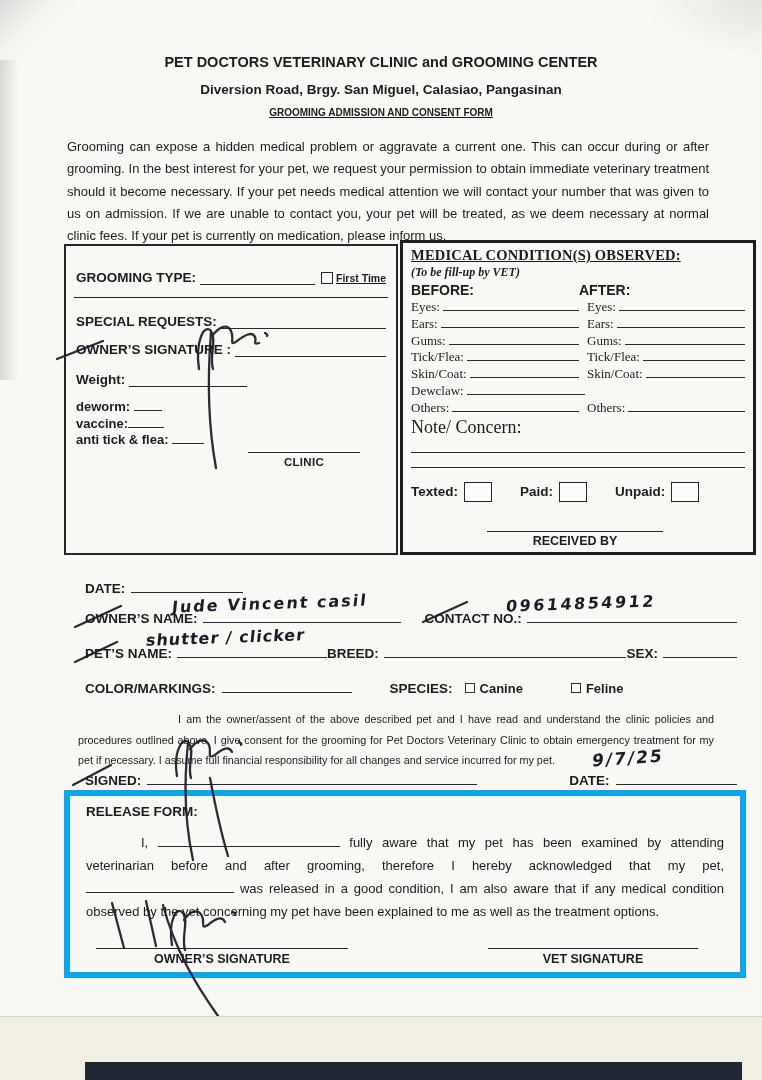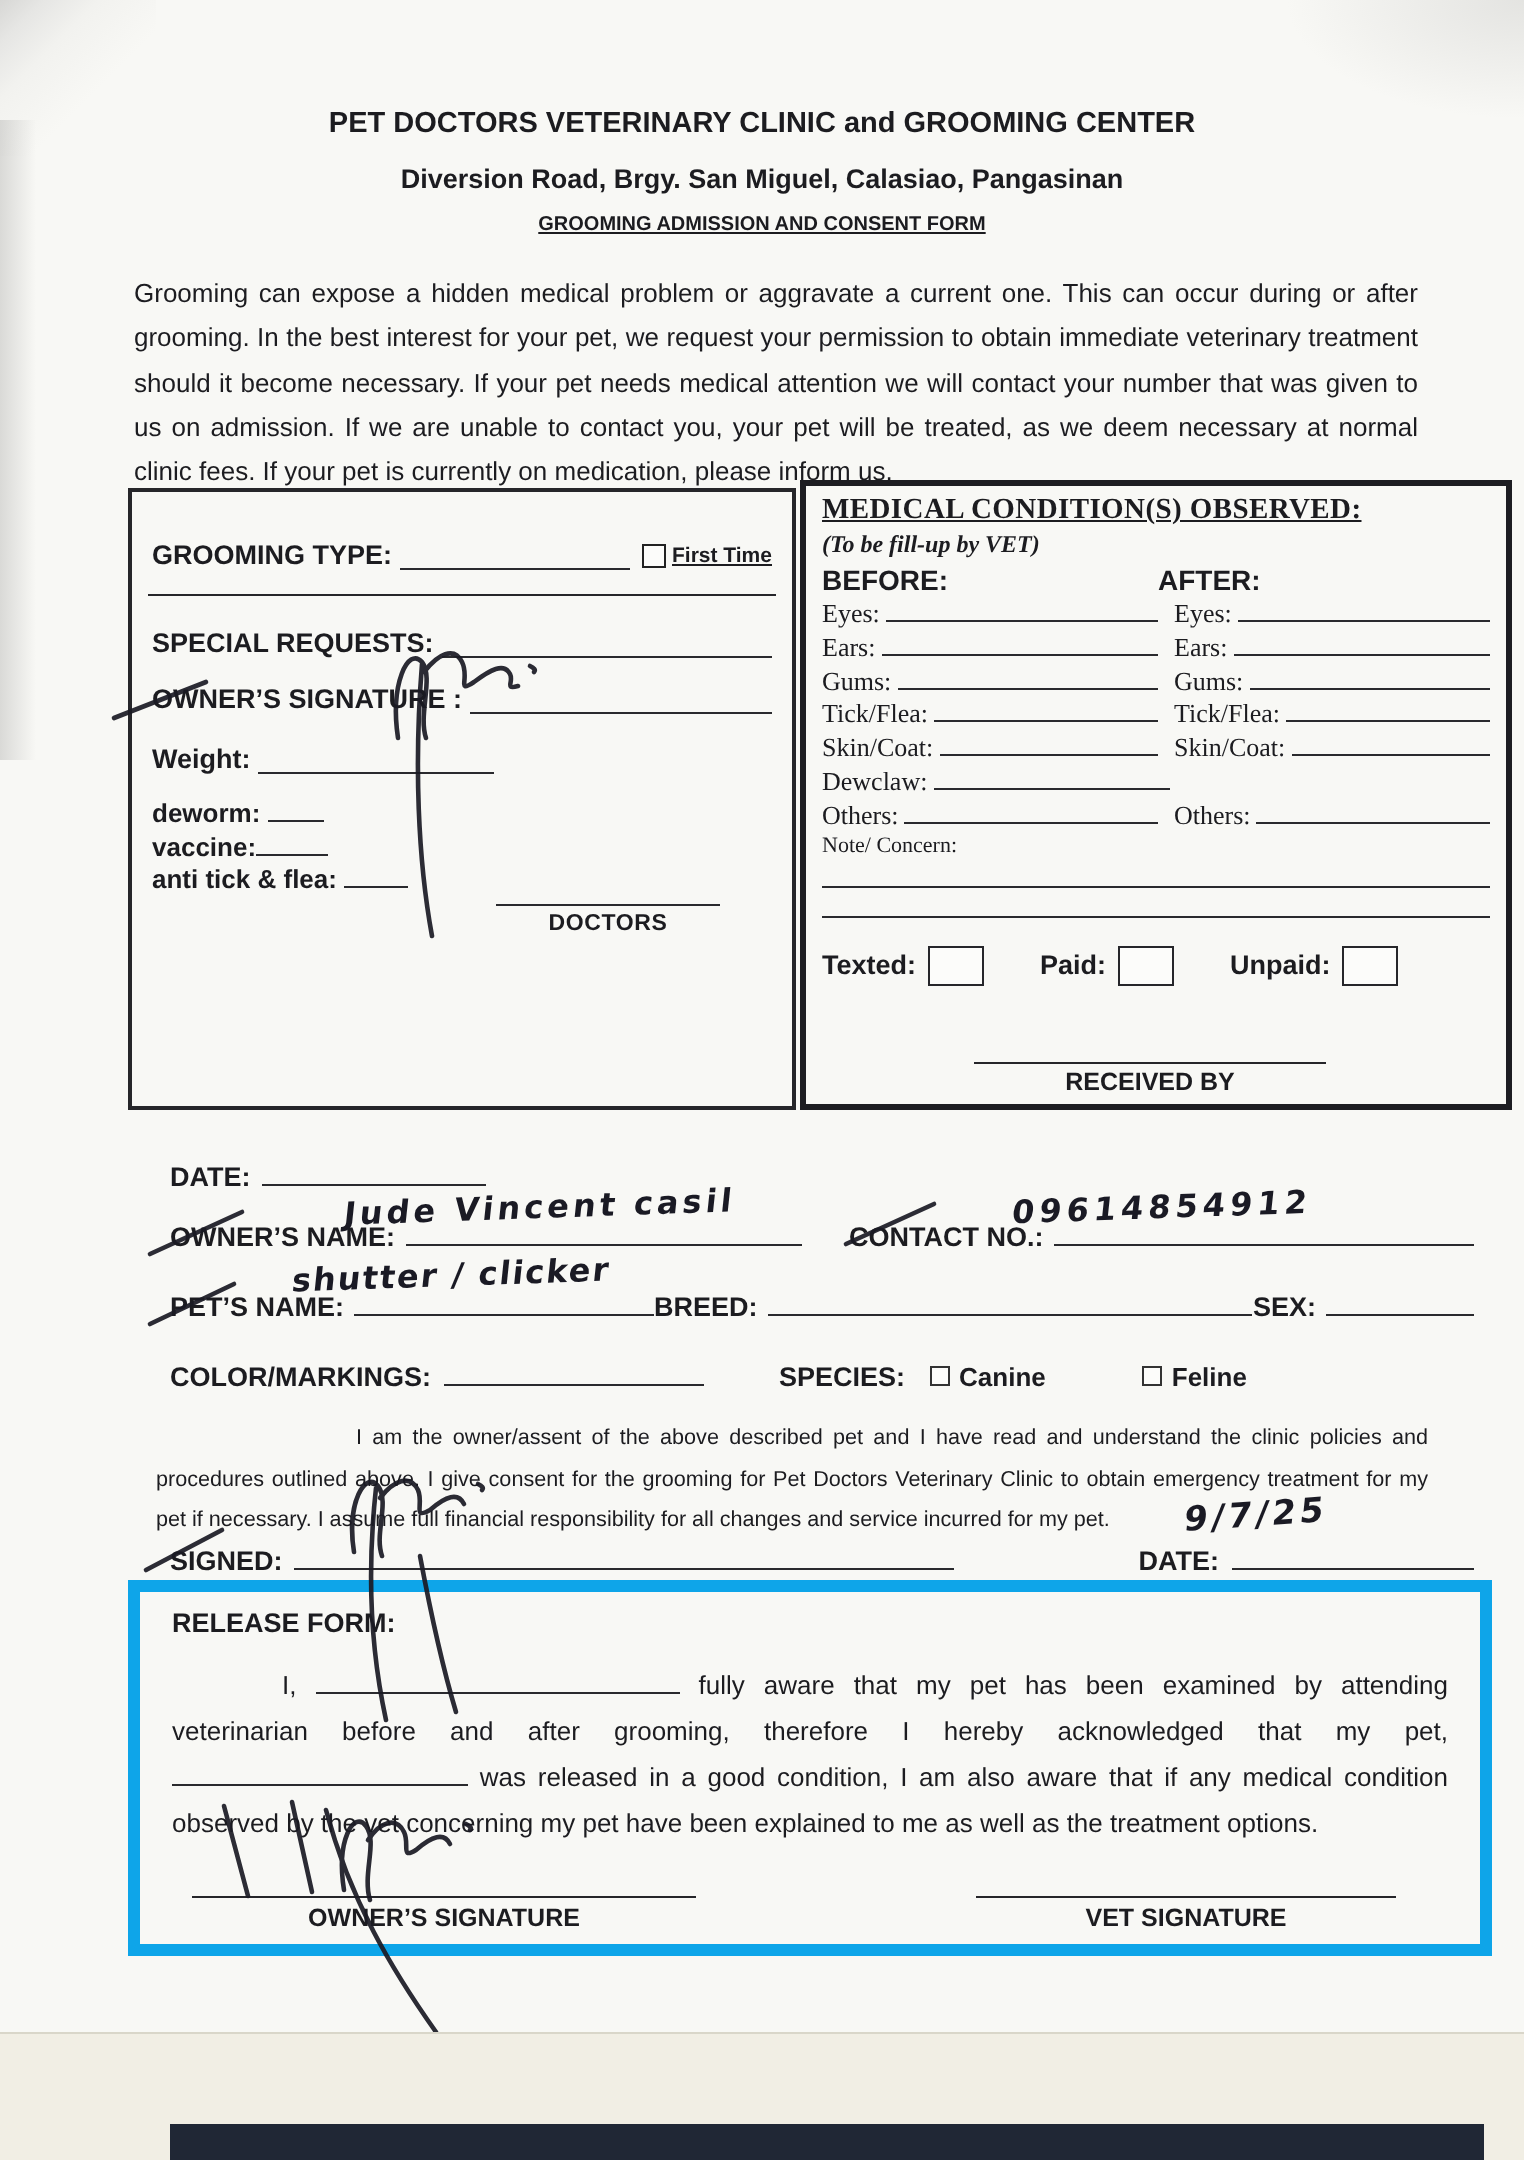--- a/index.html
+++ b/index.html
@@ -53,21 +53,21 @@
   .mtitle{font-weight:bold;font-size:14.5px;text-decoration:underline;letter-spacing:.2px;}
   .msub{font-weight:bold;font-style:italic;font-size:12px;margin-top:1px;}
   .mba{display:flex;font-family:"Liberation Sans",sans-serif;font-weight:bold;font-size:14px;margin-top:2px;}
   .mba span:first-child{width:168px;}
   .mrow{display:flex;font-size:13px;line-height:15.8px;}
   .mcell{display:flex;align-items:baseline;}
   .mcell.l{width:168px;padding-right:8px;}
   .mcell.r{flex:1;}
   .mcell .bl{flex:1;margin-left:3px;height:12px;}
   .mrow.dew .mcell.l .bl{flex:0 0 118px;}
-  .note{font-size:11px;margin-top:1px;}
+  .note{font-size:18px;margin-top:1px;}
   .nline{border:none;border-top:1.2px solid #2a2a2e;margin:14px 0 0 0;}
   .tpu{display:flex;align-items:center;font-family:"Liberation Sans",sans-serif;
     font-weight:bold;font-size:13.5px;margin-top:14px;gap:6px;}
   .tpu .box{width:26px;height:18px;border:1.6px solid #26262a;background:#fcfcfa;margin-right:22px;}
   .recv{position:absolute;left:84px;bottom:4px;width:176px;text-align:center;}
   .recv .rline{border-bottom:1.6px solid #26262a;height:10px;}
   .recv .rlabel{font-family:"Liberation Sans",sans-serif;font-weight:bold;font-size:12.5px;margin-top:2px;}
 
   
   .mid{position:absolute;left:85px;width:652px;display:flex;align-items:baseline;
@@ -138,21 +138,21 @@
       <span>Weight:</span>
       <span class="bl"></span>
     </div>
     <div class="vrow">
       <div><span>deworm:</span> <span class="bl" style="width:28px"></span></div>
       <div><span>vaccine:</span><span class="bl" style="width:36px"></span></div>
       <div><span>anti tick &amp; flea:</span> <span class="bl" style="width:32px"></span></div>
     </div>
     <div class="groomer">
       <div class="gline"></div>
-      <div class="glabel">DOCTORS</div>
+      <div class="glabel">CLINIC</div>
     </div>
   </section>
 
   <section class="mbox">
     <div class="mtitle">MEDICAL CONDITION(S) OBSERVED:</div>
     <div class="msub">(To be fill-up by VET)</div>
     <div class="mba">
       <span>BEFORE:</span>
       <span>AFTER:</span>
     </div>

